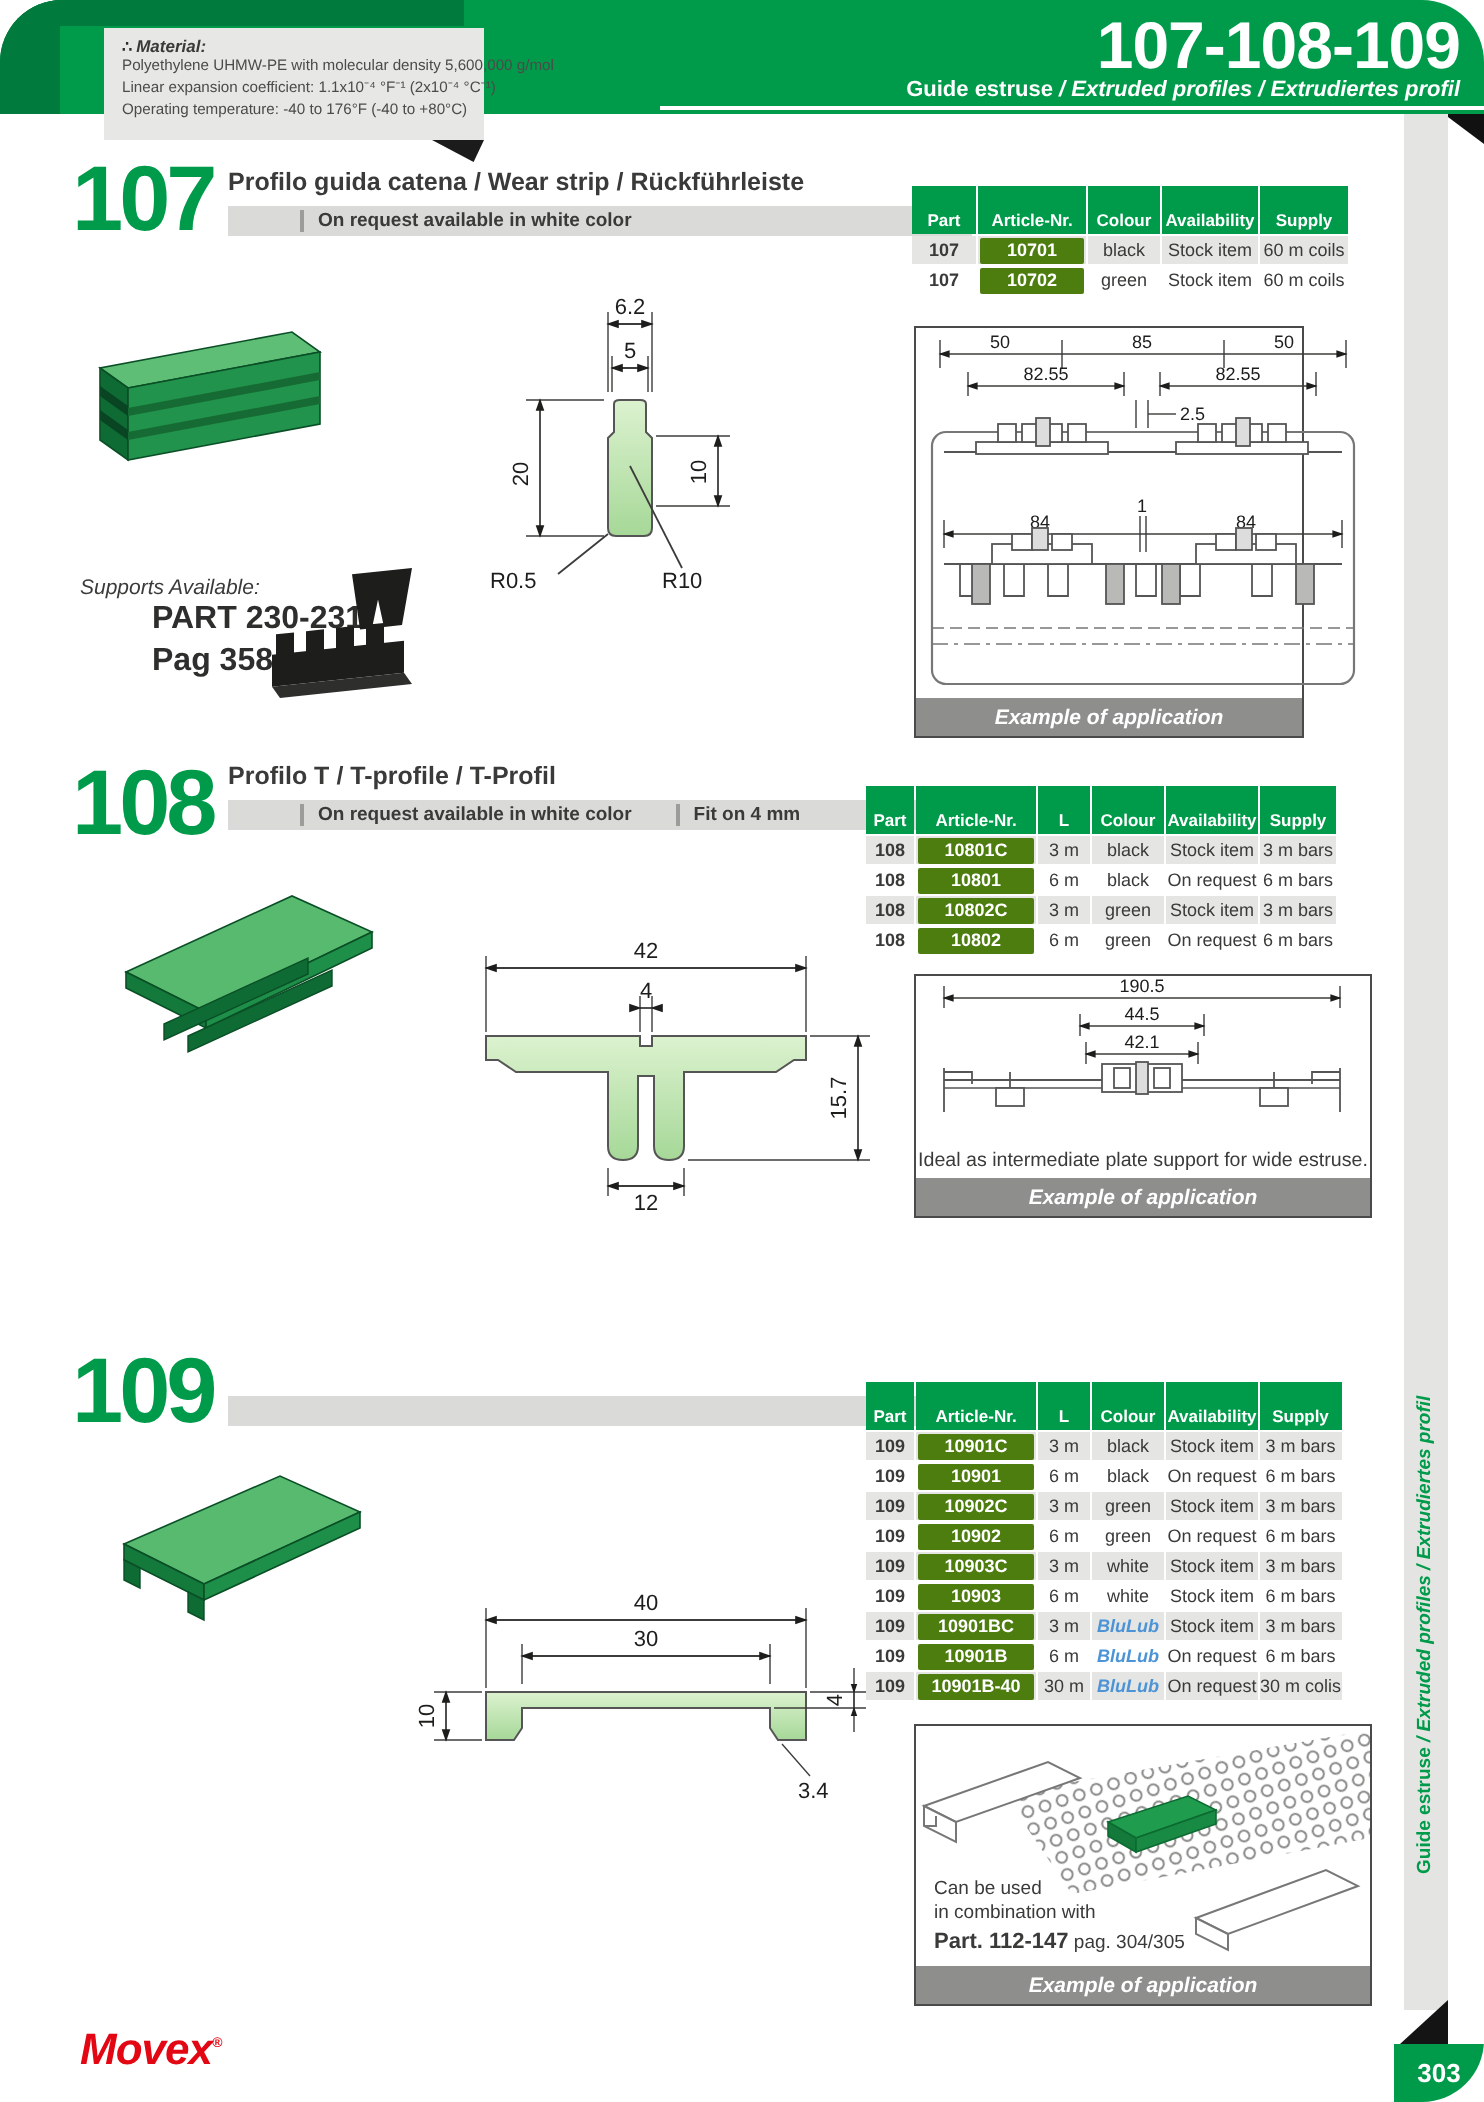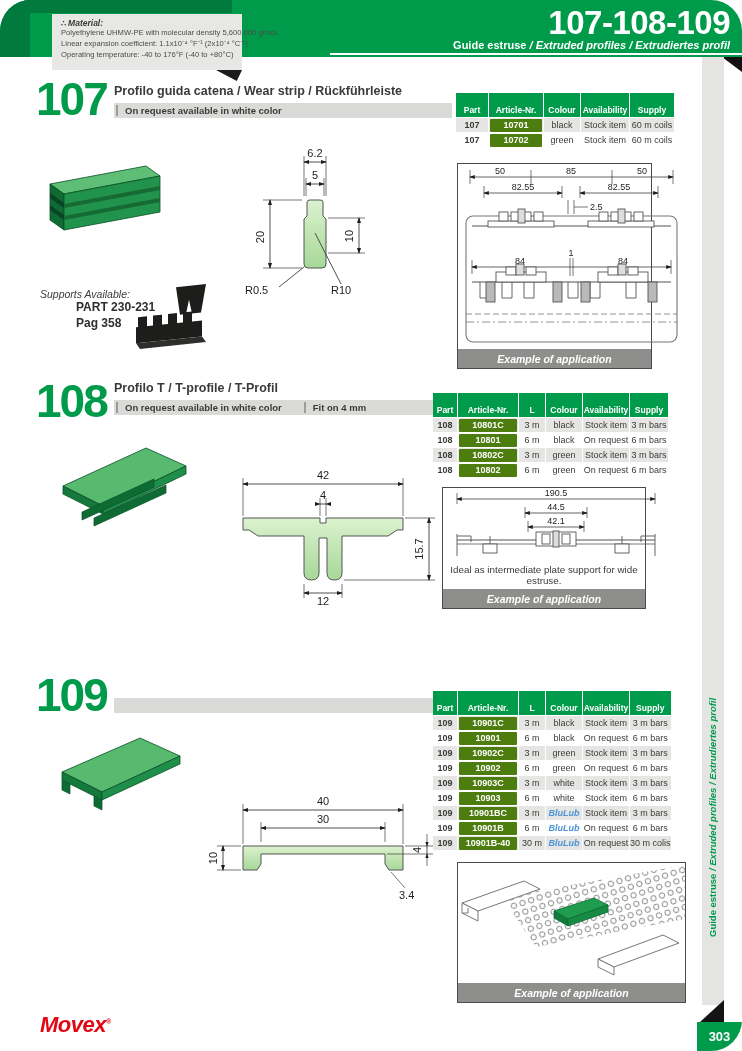--- a/index.html
+++ b/index.html
@@ -32,21 +32,21 @@
   .side-text .it{font-style:italic;}
   .side-fold{left:700px;top:1000px;width:24px;height:22px;background:#141414;
              clip-path:polygon(100% 0,100% 100%,0 100%);}
   .pagebox{left:697px;top:1022px;width:45px;height:29px;background:#009B4A;color:#fff;
            font-size:13px;font-weight:bold;display:flex;align-items:center;justify-content:center;}
 
   
   .secnum{font-size:46px;font-weight:800;color:#009B4A;line-height:.85;letter-spacing:-2px;}
   .sectitle{font-size:12.5px;font-weight:bold;color:#3a3a38;white-space:nowrap;}
   .sectitle .it{text-align:right;}
-  .notebar{height:15px;background:#DADAD8;display:flex;align-items:center;font-size:9.5px;font-weight:bold;color:#3a3a38;}
+  .notebar{height:15px;background:#DADAD8;display:flex;align-items:center;font-size:9.5px;font-weight:bold;color:#3a3a38;padding-left:34px;}
   .notebar .accent{width:2px;height:11px;background:#9c9c9a;margin:0 7px 0 2px;flex:none;}
   .notebar .seg{white-space:nowrap;}
 
   
   .ptable{border-collapse:separate;border-spacing:1px 1px;table-layout:fixed;}
   .ptable th{background:#009B4A;color:#fff;font-size:8.5px;font-weight:bold;padding:12px 0 2px;text-align:center;}
   .ptable td{font-size:9px;color:#3a3a38;text-align:center;height:14px;line-height:14px;padding:0;white-space:nowrap;overflow:hidden;}
   .ptable tr.alt td{background:#E5E5E4;}
   .ptable td.c-part{font-weight:bold;}
   .ptable .badge{display:block;background:#4d7c0f;color:#fff;font-weight:bold;font-size:9px;line-height:13px;border-radius:1px;margin:0 1px;}
@@ -54,21 +54,21 @@
 
   
   .appbox{border:1px solid #4a4a4a;background:#fff;box-sizing:border-box;}
   .appbanner{position:absolute;left:0;bottom:0;width:100%;height:19px;background:#8E8E8C;color:#fff;
              font-size:10.5px;font-weight:bold;font-style:italic;display:flex;align-items:center;justify-content:center;}
   .appcaption{position:absolute;left:0;width:100%;text-align:center;font-size:9.8px;color:#3a3a38;}
   .combo{position:absolute;left:9px;font-size:9.5px;color:#3a3a38;line-height:1.3;}
   .combo b{font-size:11px;}
 
   .supports .s1{font-size:10.5px;font-style:italic;color:#3a3a38;}
-  .supports .s2,.supports .s3{font-size:12px;font-weight:bold;color:#2e2e2c;line-height:1.3;padding-left:36px;}
+  .supports .s2,.supports .s3{font-size:16px;font-weight:bold;color:#2e2e2c;line-height:1.3;padding-left:36px;}
 
   .movex{left:40px;top:1012px;font-size:22px;font-weight:800;font-style:italic;color:#E30613;letter-spacing:-.5px;}
   .movex sup{font-size:7px;}
 
   svg text{font-family:"Liberation Sans",sans-serif;fill:#1d1d1b;}
   .dimtxt{font-size:11px;}
   .dimtxt-s{font-size:9px;}
 </style>
 </head>
 <body>
@@ -410,21 +410,21 @@
     <line x1="141" y1="128" x2="232" y2="128" stroke="#3c3c3a" stroke-width="0.7"></line>
     <line x1="226" y1="66" x2="226" y2="128" stroke="#3c3c3a" stroke-width="0.9" marker-start="url(#aS)" marker-end="url(#aE)"></line>
     <text class="dimtxt" transform="rotate(-90 220 97)" x="220" y="97" text-anchor="middle">15.7</text>
 
     <line x1="101" y1="132" x2="101" y2="146" stroke="#3c3c3a" stroke-width="0.7"></line>
     <line x1="139" y1="132" x2="139" y2="146" stroke="#3c3c3a" stroke-width="0.7"></line>
     <line x1="101" y1="141" x2="139" y2="141" stroke="#3c3c3a" stroke-width="0.9" marker-start="url(#aS)" marker-end="url(#aE)"></line>
     <text class="dimtxt" x="120" y="153" text-anchor="middle">12</text>
   </svg>
 
-  <div class="abs appbox" style="left:442px;top:487px;width:204px;height:122px">
+  <div class="abs appbox" style="left:457px;top:487px;width:229px;height:122px">
     <svg width="227" height="78" viewBox="0 0 227 78">
       <line x1="14" y1="5" x2="14" y2="16" stroke="#3c3c3a" stroke-width="0.7"></line>
       <line x1="212" y1="5" x2="212" y2="16" stroke="#3c3c3a" stroke-width="0.7"></line>
       <line x1="14" y1="11" x2="212" y2="11" stroke="#3c3c3a" stroke-width="0.8" marker-start="url(#aS)" marker-end="url(#aE)"></line>
       <text class="dimtxt-s" x="113" y="8" text-anchor="middle">190.5</text>
       <line x1="82" y1="19" x2="82" y2="30" stroke="#3c3c3a" stroke-width="0.7"></line>
       <line x1="144" y1="19" x2="144" y2="30" stroke="#3c3c3a" stroke-width="0.7"></line>
       <line x1="82" y1="25" x2="144" y2="25" stroke="#3c3c3a" stroke-width="0.8" marker-start="url(#aS)" marker-end="url(#aE)"></line>
       <text class="dimtxt-s" x="113" y="22" text-anchor="middle">44.5</text>
       <line x1="85" y1="33" x2="85" y2="44" stroke="#3c3c3a" stroke-width="0.7"></line>
@@ -610,18 +610,23 @@
         <polygon points="4,40 66,18 82,26 20,48"></polygon>
         <polygon points="4,40 20,48 20,58 4,50"></polygon>
         <path d="M4,50 h6 v-5"></path>
         <polygon points="140,96 205,72 221,80 156,104"></polygon>
         <polygon points="140,96 156,104 156,112 140,104"></polygon>
       </g>
       <polygon points="96,48 136,35 150,42 110,56" fill="#1F9C4E" stroke="#0c6b31" stroke-width="0.8"></polygon>
       <polygon points="96,48 110,56 110,63 96,55" fill="#137A3B" stroke="#0c6b31" stroke-width="0.8"></polygon>
       <polygon points="110,56 150,42 150,49 110,63" fill="#188A44" stroke="#0c6b31" stroke-width="0.8"></polygon>
     </svg>
+    <div class="combo" style="bottom:24px">
+      <div>Can be used</div>
+      <div>in combination with</div>
+      <div><b>Part. 112-147</b> <span>pag. 304/305</span></div>
+    </div>
     <div class="appbanner">Example of application</div>
   </div>
 
   <div class="abs movex"><span>Movex</span><sup>®</sup></div>
 
 </div>
 
 </body></html>

